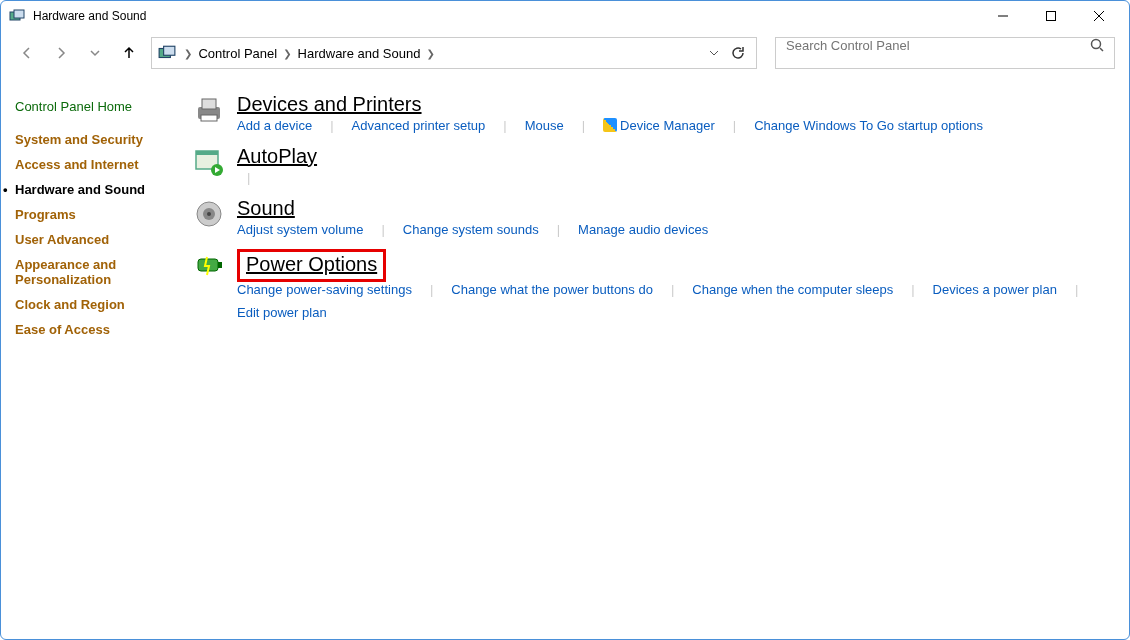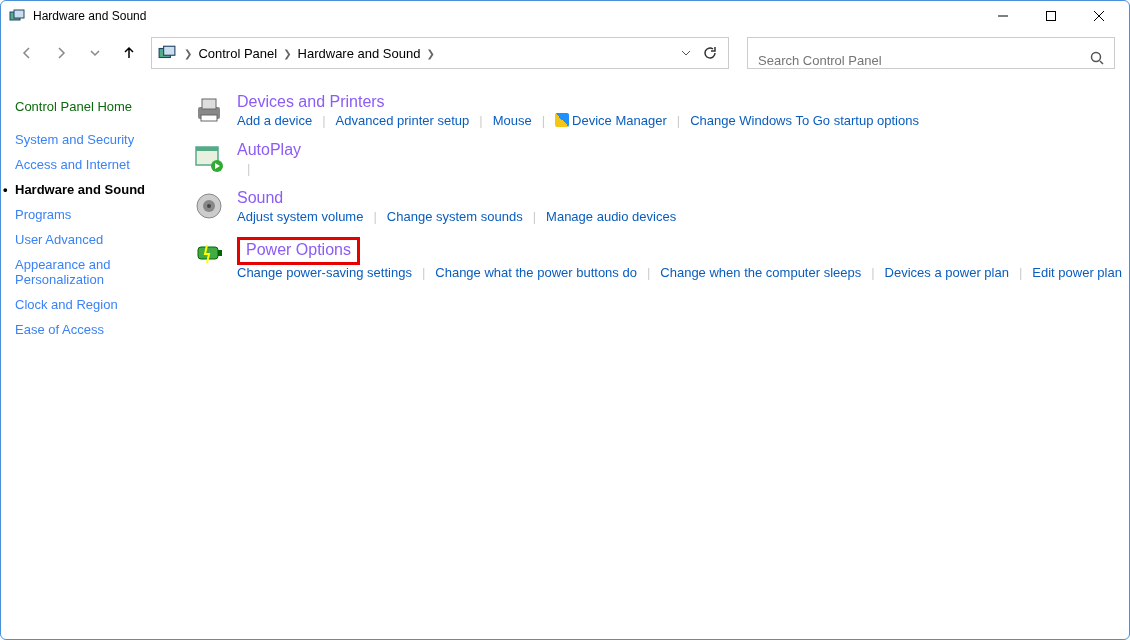--- a/index.html
+++ b/index.html
@@ -12,36 +12,36 @@
 .navrow { display: flex; align-items: center; padding: 6px 14px 10px 14px; gap: 10px; }
 .navbtn { width: 24px; height: 24px; display: flex; align-items: center; justify-content: center; color: #888; }
 .navbtn svg { stroke: #888; }
 .navbtn.enabled svg { stroke: #000; }
 .addrbar { flex: 1; display: flex; align-items: center; border: 1px solid #ccc; height: 32px; padding: 0 6px; }
 .addrbar .locicon { width: 18px; height: 18px; margin-right: 6px; }
 .crumb { color: #000; padding: 2px 4px; }
 .crumbsep { margin: 0 2px; color: #666; font-size: 10px; }
 .addrbar .spacer { flex: 1; }
 .addrbtn { width: 24px; height: 24px; display: flex; align-items: center; justify-content: center; color: #555; }
-.searchbox { width: 368px; border: 1px solid #ccc; height: 32px; display: flex; align-items: flex-end; padding: 0 10px; margin-left: 8px; }
+.searchbox { width: 340px; border: 1px solid #ccc; height: 32px; display: flex; align-items: flex-start; padding: 0 10px; margin-left: 8px; }
 .searchbox input { border: none; outline: none; flex: 1; font-size: 13px; color: #666; }
 .searchbox .sicon { color: #555; }
 .content { display: flex; padding: 10px 0; }
 .sidebar { width: 190px; padding-top: 10px; padding-left: 14px; }
 .sidebar .home { color: #0b6a0b; margin-bottom: 18px; font-size: 13px; }
-.sidebar .cat { color: #3b82f6; margin-bottom: 10px; font-size: 13px; display: block; }
+.sidebar .cat { color: #a16207; margin-bottom: 10px; font-size: 13px; display: block; font-weight: bold; }
 .sidebar .cat.active { color: #000; font-weight: bold; position: relative; }
 .sidebar .cat.active::before { content: "•"; position: absolute; left: -12px; }
 .main { flex: 1; padding-top: 4px; }
 .category { display: flex; margin-bottom: 12px; }
 .caticon { width: 36px; height: 36px; margin-right: 10px; flex-shrink: 0; display: flex; align-items: flex-start; justify-content: center; }
 .catbody { flex: 1; }
-.cathead { color: #8b5cf6; font-size: 16px; margin-bottom: 2px; display: inline-block; }
+.cathead { color: #000000; font-size: 20px; margin-bottom: 2px; display: inline-block; text-decoration: underline; }
 .highlight { border: 3px solid #e60000; padding: 1px 6px; display: inline-block; }
-.links { display: flex; flex-wrap: wrap; align-items: center; row-gap: 2px; }
+.links { display: flex; flex-wrap: wrap; align-items: center; row-gap: 2px; gap: 8px; }
 .lnk { color: #0a5dbf; font-size: 13px; white-space: nowrap; cursor: pointer; }
 .lnk.shield::before { content: ""; display: inline-block; width: 14px; height: 14px; margin-right: 3px; vertical-align: -2px; background: linear-gradient(45deg,#f5c518 50%,#1e90ff 50%); border-radius: 2px; }
 .sep { color: #ccc; margin: 0 10px; }
 </style>
 </head>
 <body>
 
 <div class="titlebar">
   <span class="appicon">
     <svg viewBox="0 0 16 16" width="16" height="16">

